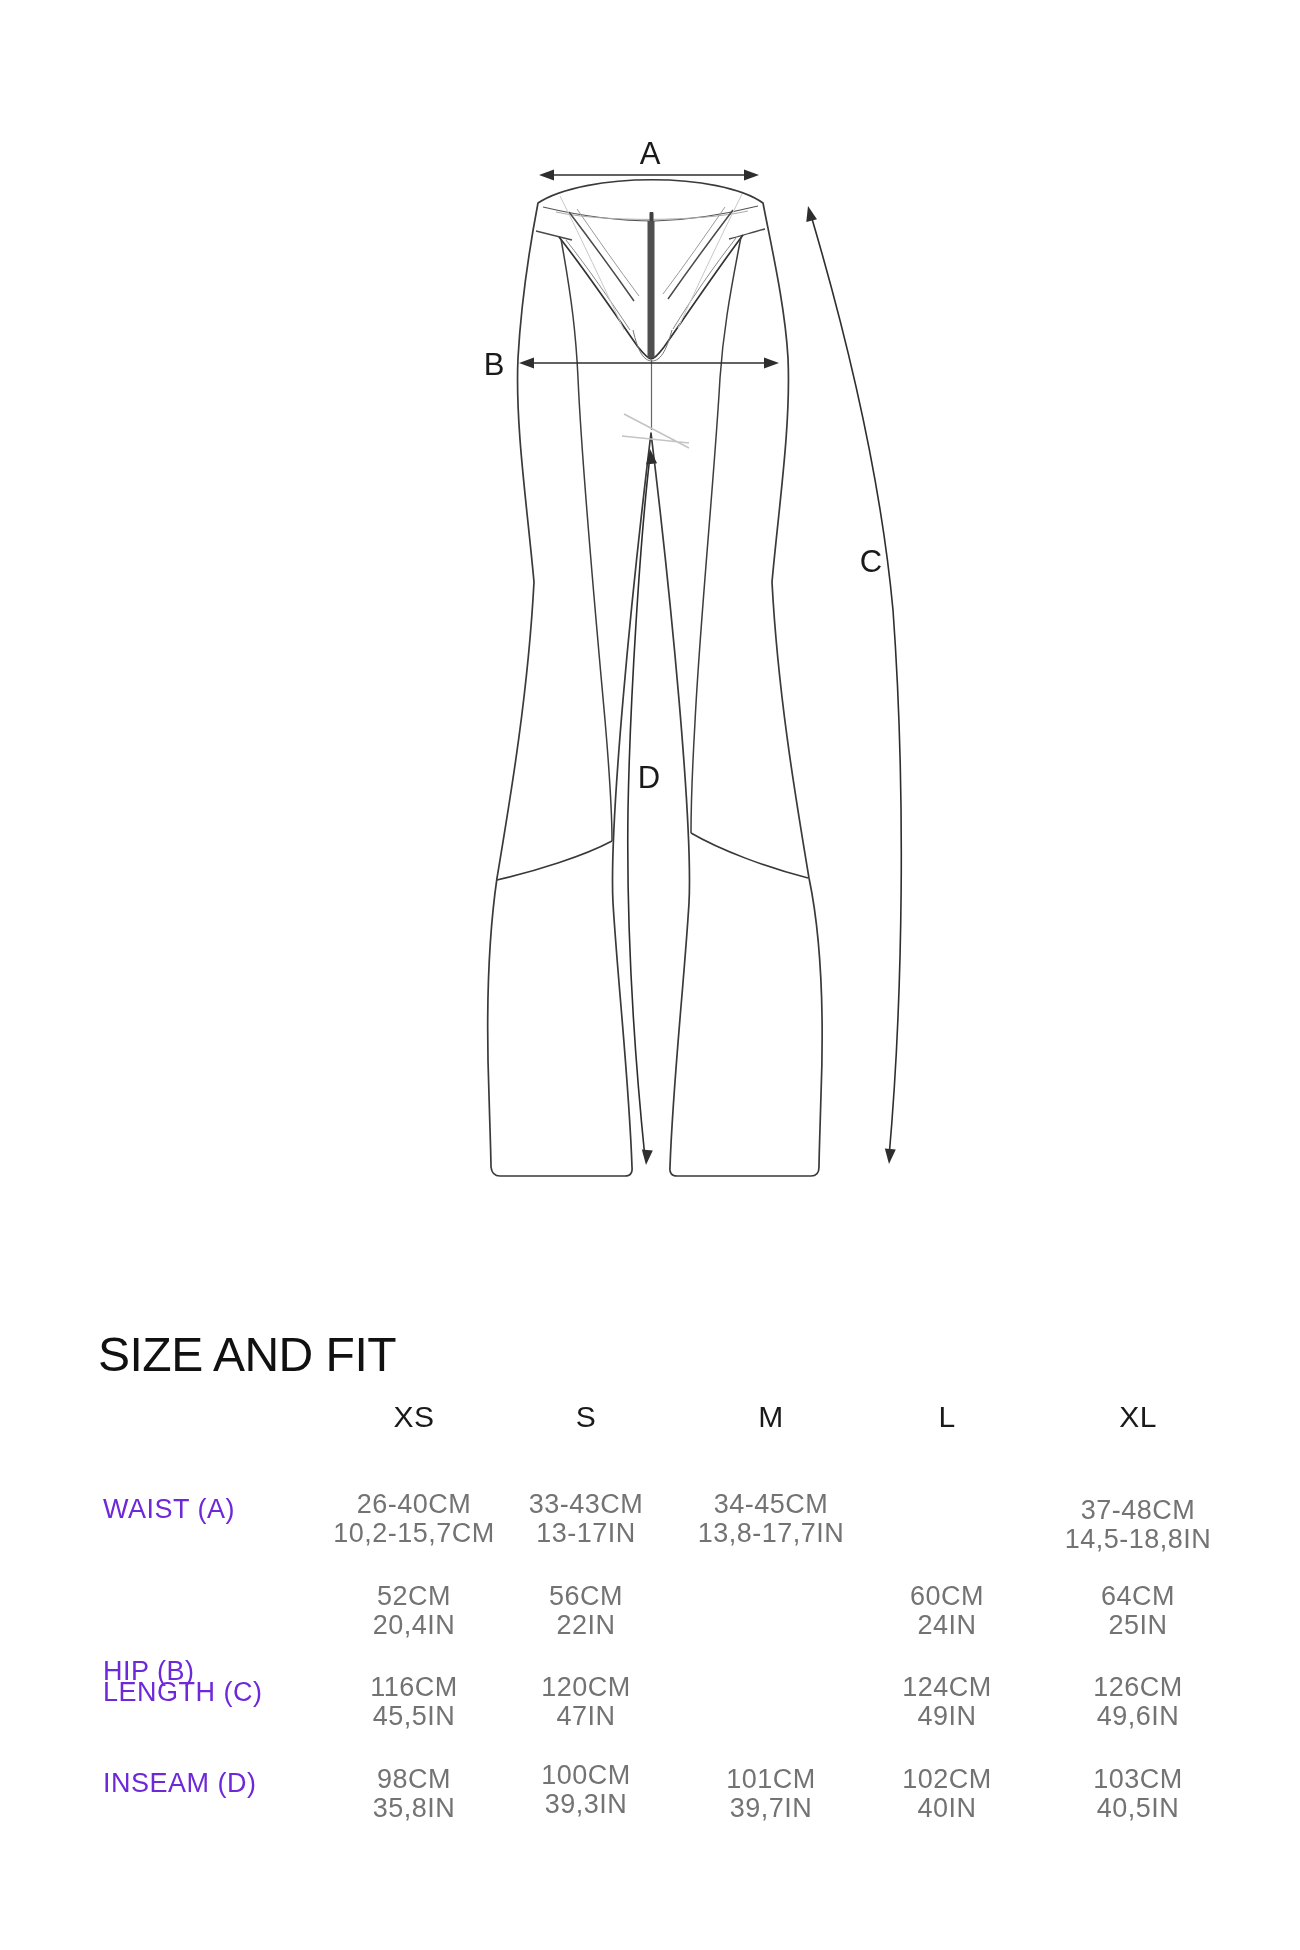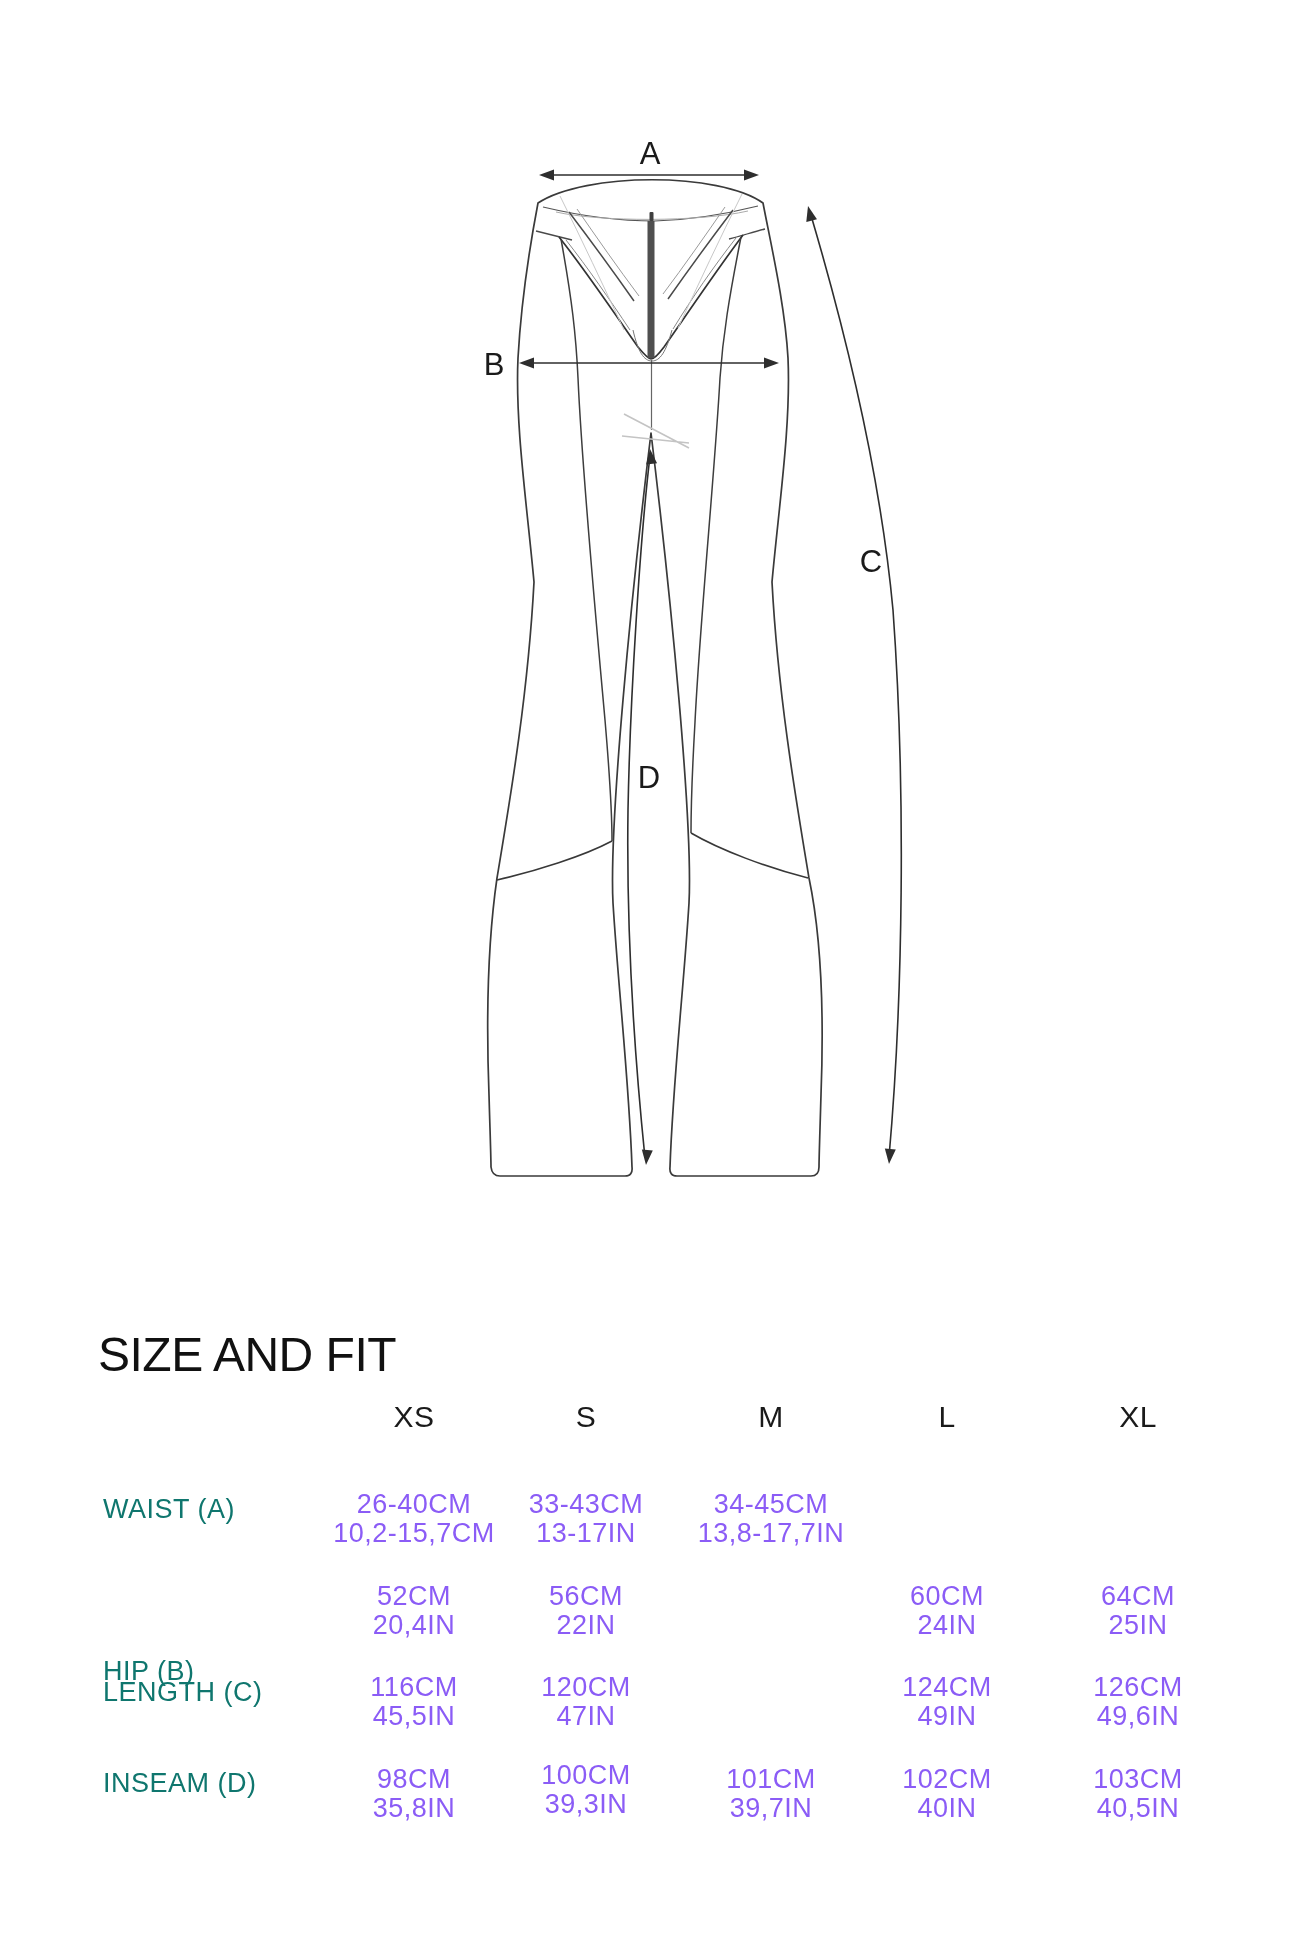--- a/index.html
+++ b/index.html
@@ -17,27 +17,27 @@
     font-size:48px;letter-spacing:-0.5px;color:#111;
     white-space:nowrap;
   }
   .col-header{
     position:absolute;top:1400px;width:210px;
     font-size:30px;text-align:center;color:#1a1a1a;
     letter-spacing:0.5px;
   }
   .row-label{
     position:absolute;left:103px;width:240px;
-    font-size:27px;color:#0f766e;letter-spacing:0.5px;
+    font-size:27px;color:#6d28d9;letter-spacing:0.5px;
     white-space:nowrap;
   }
   .cell{
     position:absolute;width:210px;
     font-size:27px;line-height:29px;text-align:center;
-    color:#8b5cf6;letter-spacing:0.5px;white-space:nowrap;
+    color:#737373;letter-spacing:0.5px;white-space:nowrap;
   }
   
   .c-xs{left:309px;} .c-s{left:481px;} .c-m{left:666px;} .c-l{left:842px;} .c-xl{left:1033px;}
   
   .r-waist{top:1490px;} .r-hip{top:1582px;} .r-length{top:1673px;} .r-inseam{top:1765px;}
   .lbl-waist{top:1494px;} .lbl-hip{top:1636px;margin-top:20px;} .lbl-length{top:1677px;} .lbl-inseam{top:1768px;}
   svg text{
     font-family:"Liberation Sans","DejaVu Sans",sans-serif;
     fill:#1a1a1a;
   }
@@ -149,20 +149,24 @@
     <div>10,2-15,7CM</div>
   </div>
   <div class="cell r-waist c-s">
     <div>33-43CM</div>
     <div>13-17IN</div>
   </div>
   <div class="cell r-waist c-m">
     <div>34-45CM</div>
     <div>13,8-17,7IN</div>
   </div>
+  <div class="cell r-waist c-xl" style="top:1496px;">
+    <div>37-48CM</div>
+    <div>14,5-18,8IN</div>
+  </div>
 
   <div class="cell r-hip c-xs">
     <div>52CM</div>
     <div>20,4IN</div>
   </div>
   <div class="cell r-hip c-s">
     <div>56CM</div>
     <div>22IN</div>
   </div>
   <div class="cell r-hip c-l">

